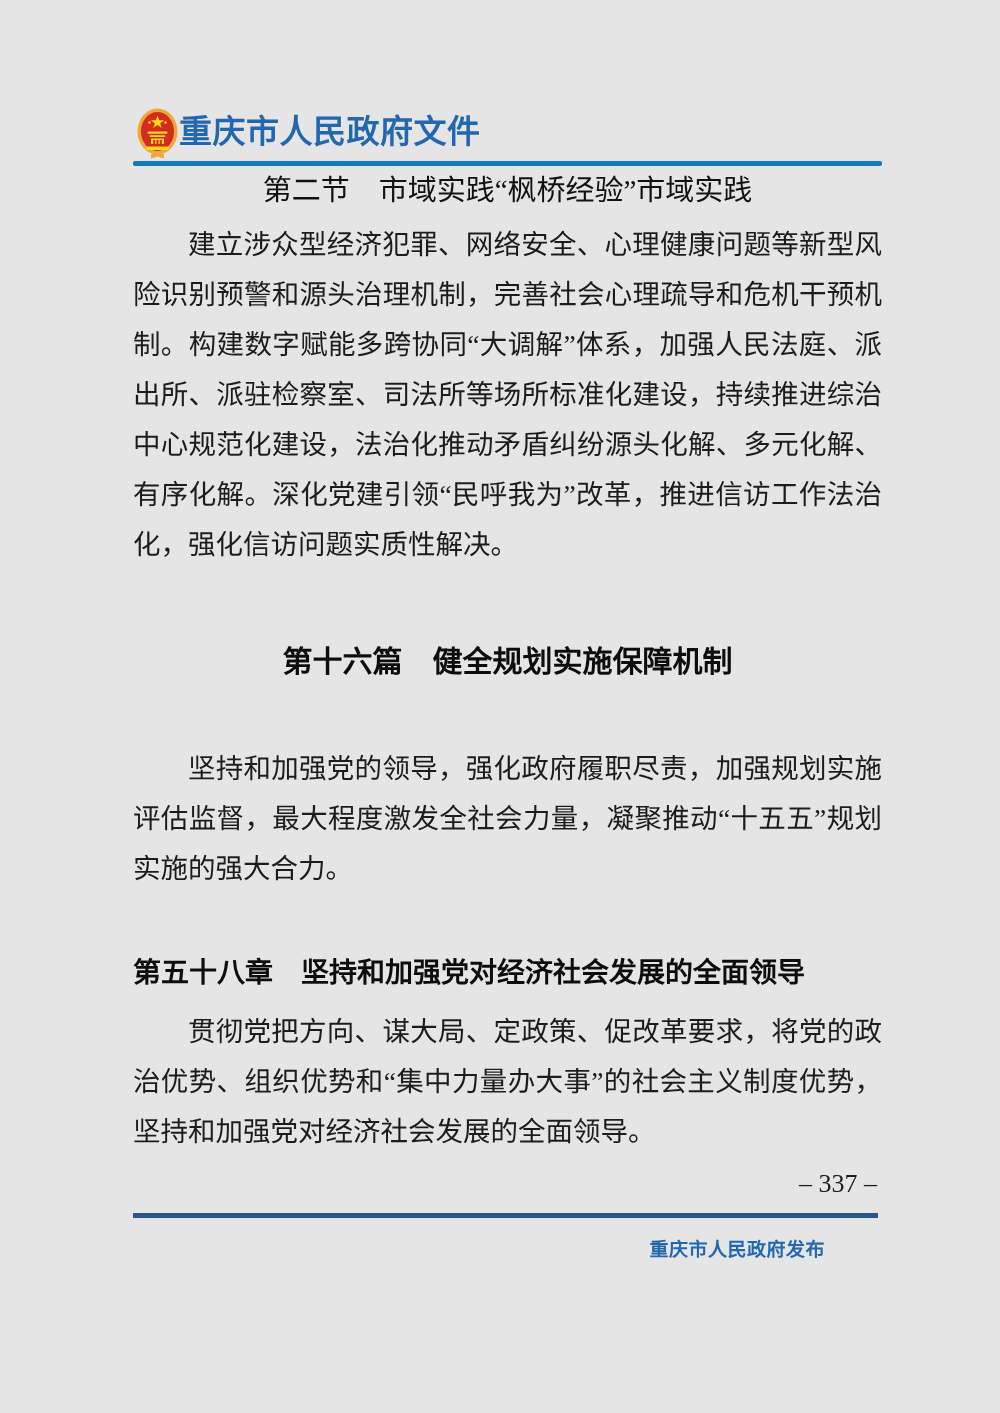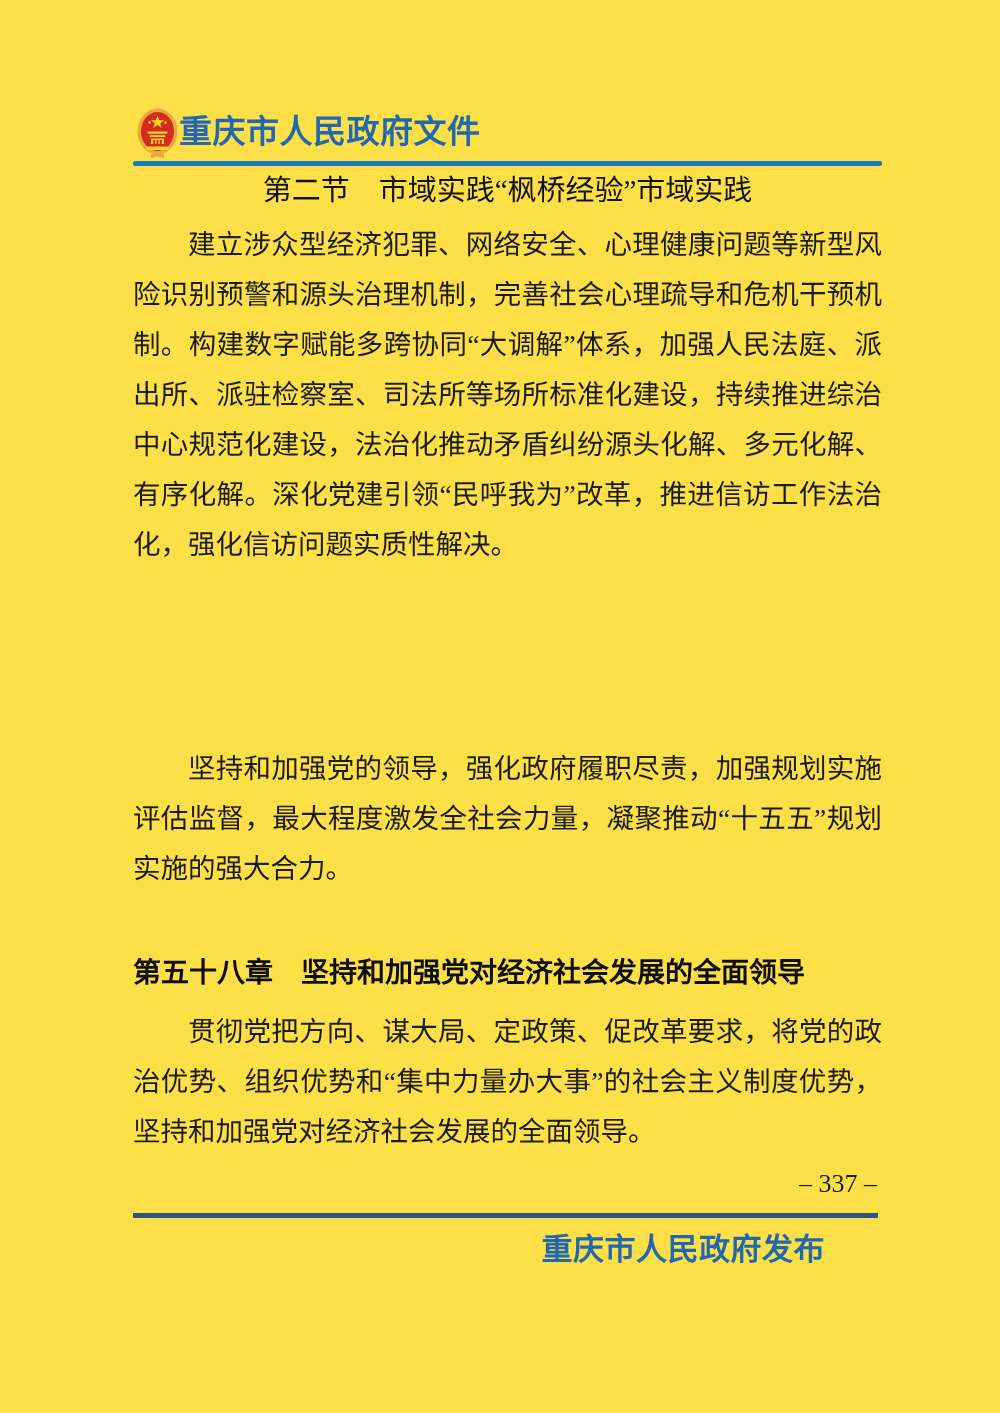--- a/index.html
+++ b/index.html
@@ -11,21 +11,21 @@
     --emblem-yellow: #ffd71c;
     --text-black: #1c1c1c;
   }
   * { margin: 0; padding: 0; box-sizing: border-box; }
   html, body { background: #ffffff; }
   .page {
     position: relative;
     width: 1000px;
     height: 1413px;
     margin: 0 auto;
-    background: #fde047;
+    background: #e5e5e5;
     overflow: hidden;
     font-family: "Liberation Serif", "DejaVu Serif", serif;
     color: var(--text-black);
   }
 
   
   .emblem {
     position: absolute;
     left: 137px;
     top: 108px;
@@ -127,21 +127,21 @@
     width: 745px;
     height: 5px;
     background: var(--rule-bottom-blue);
   }
   .footer-publisher {
     position: absolute;
     right: 175px;
     top: 1232px;
     font-family: "Liberation Sans", "DejaVu Sans", sans-serif;
     font-weight: bold;
-    font-size: 31px;
+    font-size: 19px;
     line-height: 36px;
     letter-spacing: 0.5px;
     color: var(--title-blue);
     white-space: nowrap;
   }
 </style>
 </head>
 <body>
 
 <div class="page">
@@ -163,20 +163,21 @@
       <path d="M14 46 h13 v4.5 l-6.5,-2 l-6.5,2 z" fill="#eda83c"></path>
     </svg>
   </div>
   <div class="header-title">重庆市人民政府文件</div>
   <div class="rule-top"></div>
 
   <div class="section-heading">第二节　市域实践“枫桥经验”市域实践</div>
 
   <div class="para para-1">建立涉众型经济犯罪、网络安全、心理健康问题等新型风险识别预警和源头治理机制，完善社会心理疏导和危机干预机制。构建数字赋能多跨协同“大调解”体系，加强人民法庭、派出所、派驻检察室、司法所等场所标准化建设，持续推进综治中心规范化建设，法治化推动矛盾纠纷源头化解、多元化解、有序化解。深化党建引领“民呼我为”改革，推进信访工作法治化，强化信访问题实质性解决。</div>
 
+  <div class="part-heading">第十六篇　健全规划实施保障机制</div>
 
   <div class="para para-2">坚持和加强党的领导，强化政府履职尽责，加强规划实施评估监督，最大程度激发全社会力量，凝聚推动“十五五”规划实施的强大合力。</div>
 
   <div class="chapter-heading">第五十八章　坚持和加强党对经济社会发展的全面领导</div>
 
   <div class="para para-3">贯彻党把方向、谋大局、定政策、促改革要求，将党的政治优势、组织优势和“集中力量办大事”的社会主义制度优势，坚持和加强党对经济社会发展的全面领导。</div>
 
   <div class="page-number">–  337  –</div>
   <div class="rule-bottom"></div>
   <div class="footer-publisher">重庆市人民政府发布</div>

